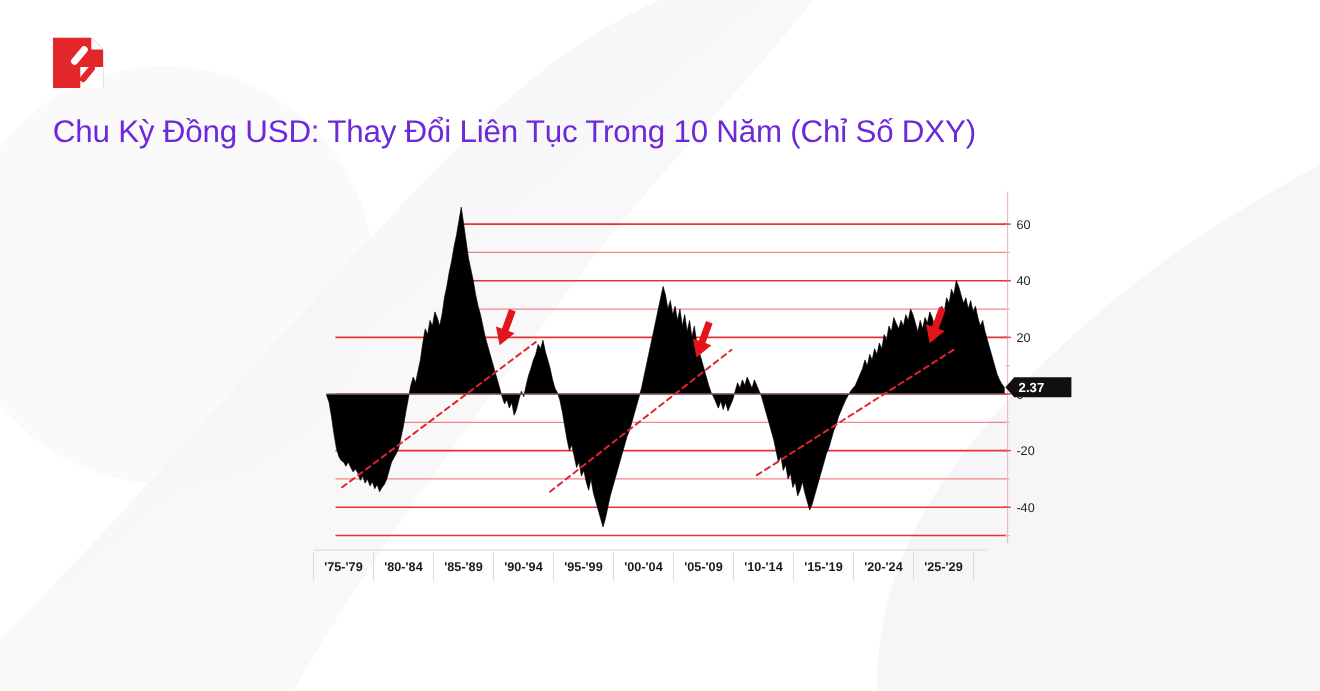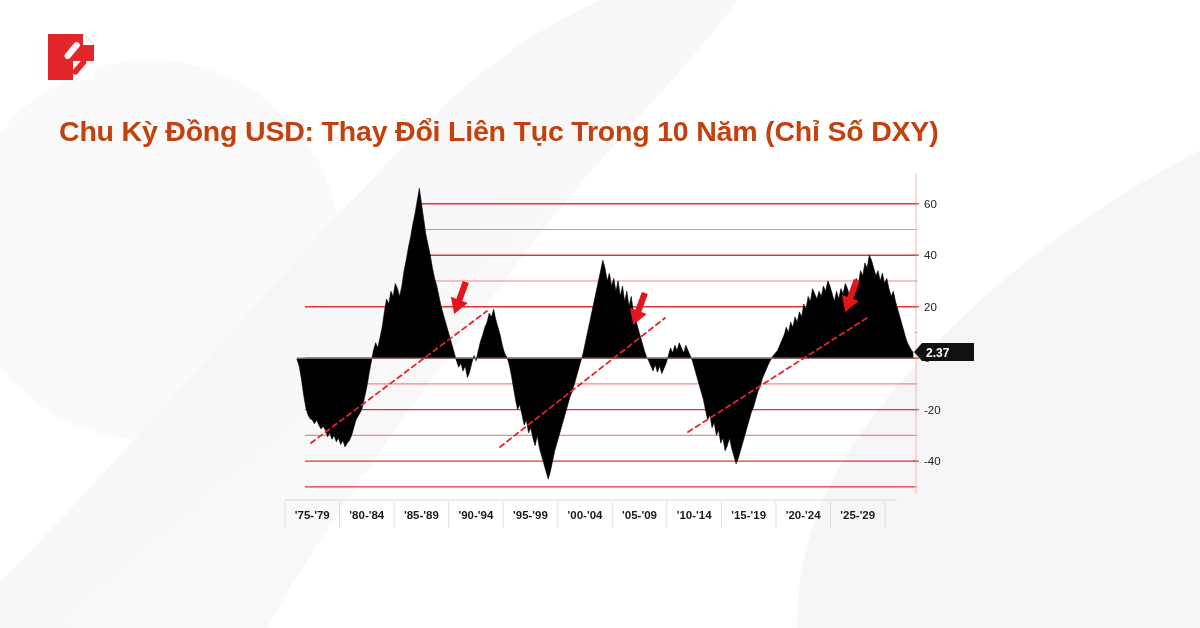--- a/index.html
+++ b/index.html
@@ -33,31 +33,31 @@
     left: 48px;
     top: 34px;
     z-index: 3;
   }
   #brand-logo {
     width: 46px;
     height: 46px;
     display: block;
   }
   #page-title {
-    margin: 11px;
+    margin: 0;
     padding: 0;
     position: absolute;
     left: 48px;
     top: 104px;
     z-index: 3;
     font-family: "Liberation Sans", sans-serif;
     font-size: 28.5px;
-    font-weight: bold;
+    font-weight: normal;
     letter-spacing: -0.2px;
-    color: #c2410c;
+    color: #6d28d9;
     white-space: nowrap;
     line-height: 1.15;
   }
 
   
   #chart-panel {
     position: absolute;
     left: 0;
     top: 0;
     width: 1200px;

